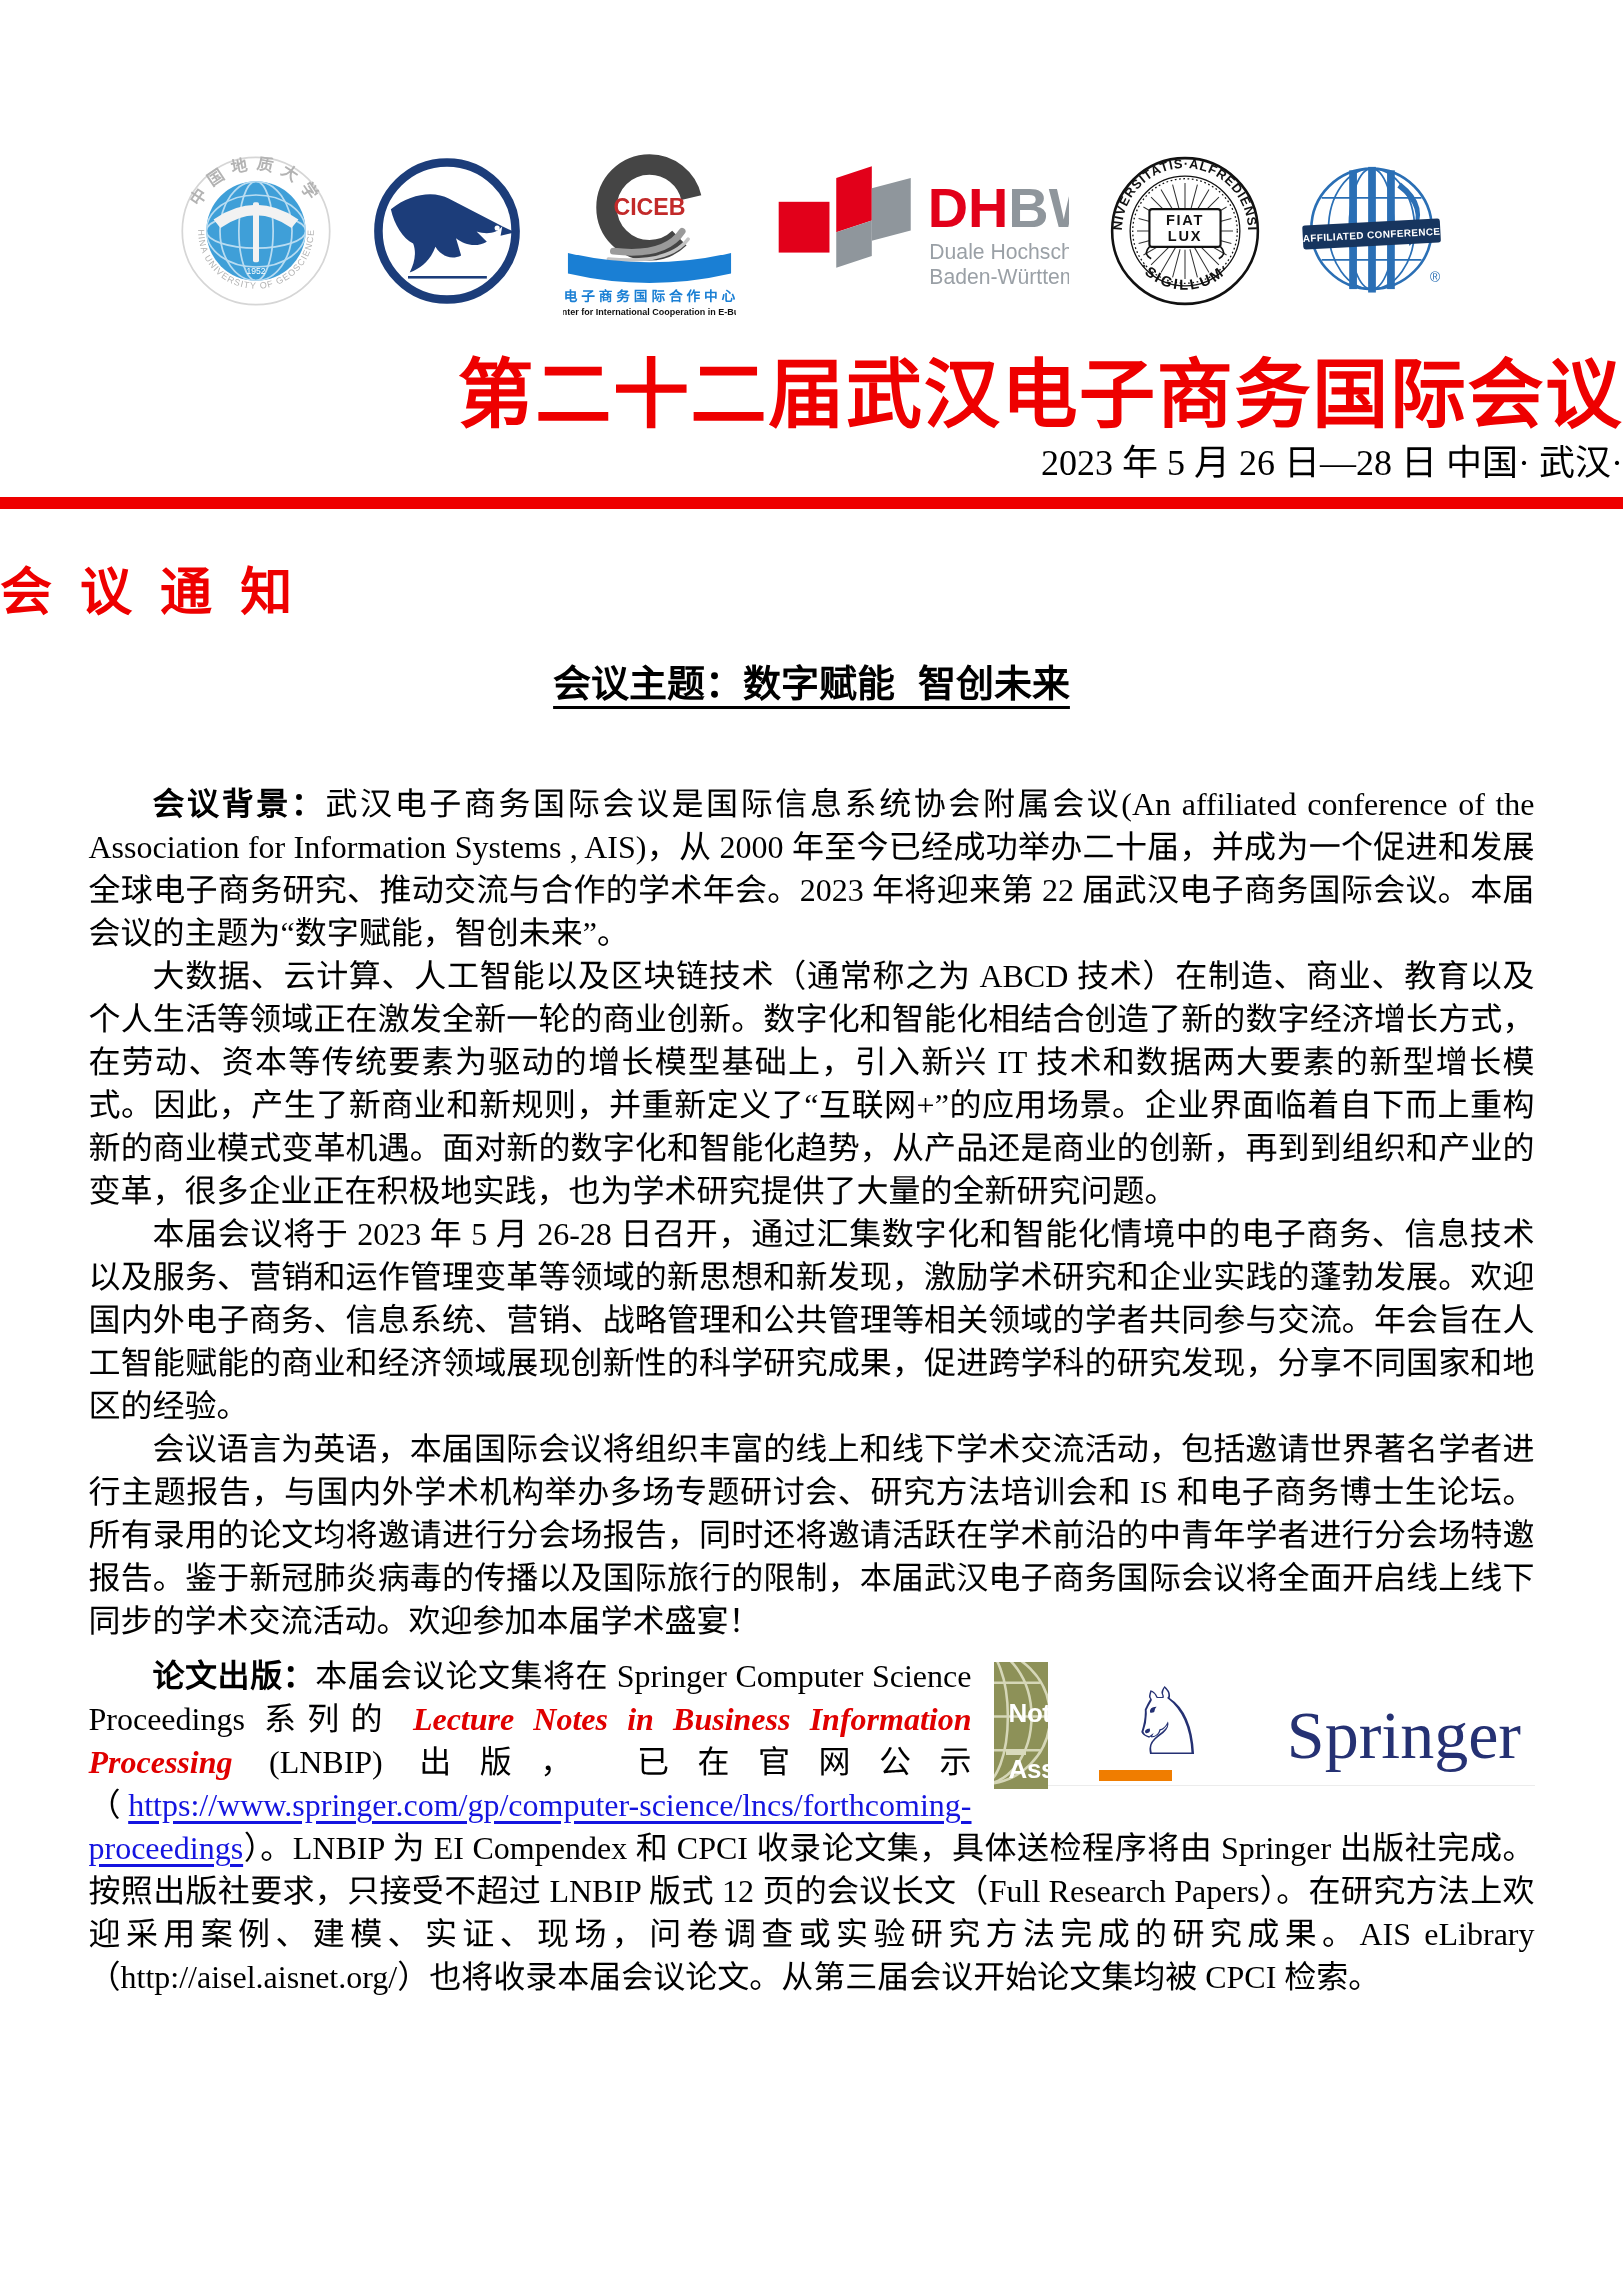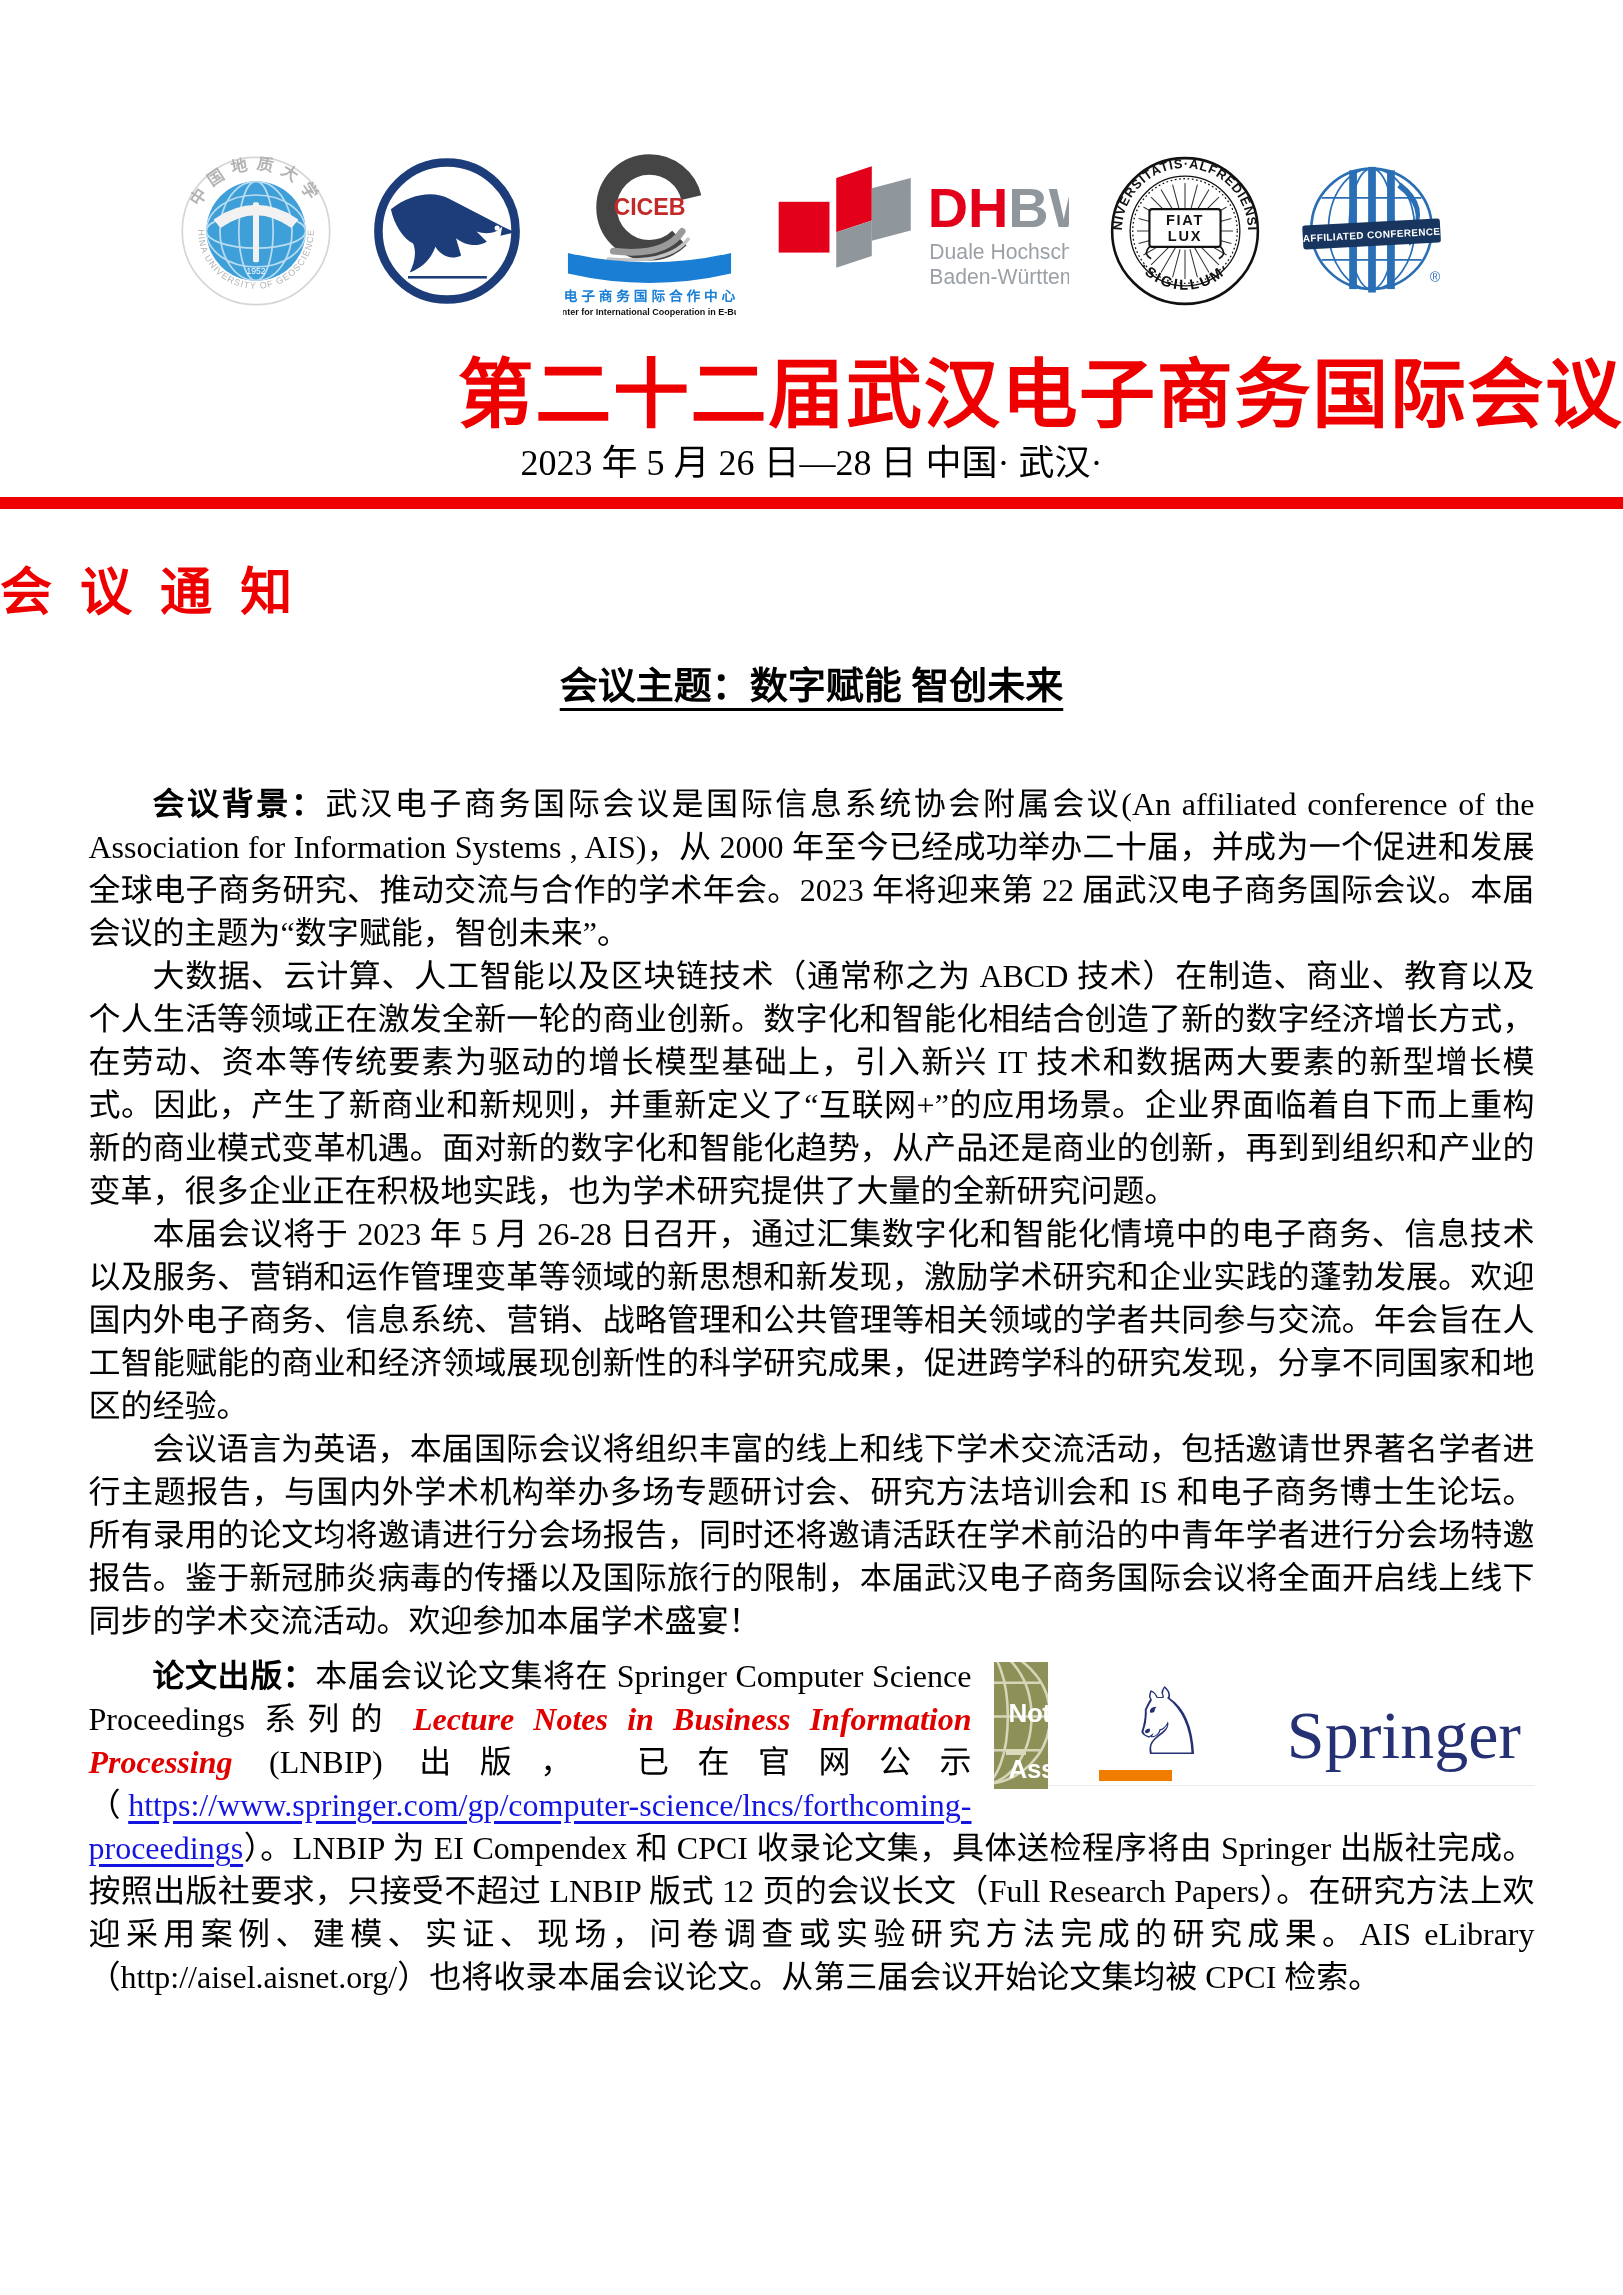--- a/index.html
+++ b/index.html
@@ -9,27 +9,27 @@
     --cug-blue:#3f9fd8; --eagle-navy:#1c3d7a; --ais-blue:#2a6fb5; --ais-navy:#17355e;
   }
   html,body{margin:0;padding:0;background:#fff;}
   .page{position:relative;width:1623px;height:2295px;background:#fff;overflow:hidden;
         font-family:"Liberation Serif","DejaVu Serif",serif;color:#000;}
   .logos{margin-top:142px;display:flex;justify-content:center;align-items:center;gap:41px;height:178px;}
   .logo{flex:0 0 auto;}
   .main-title{margin-top:29px;text-align:right;color:var(--accent-red);
       font-family:"Liberation Sans","DejaVu Sans",sans-serif;font-weight:bold;
       font-size:76px;line-height:1.2;letter-spacing:1.7px;}
-  .date-line{margin-top:1.7px;text-align:center;font-size:36px;line-height:42px;}
+  .date-line{margin-top:1.7px;text-align:right;font-size:36px;line-height:42px;}
   .red-rule{margin-top:13.5px;width:100%;height:12px;background:var(--accent-red);}
   .notice-heading{margin-top:52px;color:var(--accent-red);
       font-family:"Liberation Sans","DejaVu Sans",sans-serif;font-weight:bold;
       font-size:52px;line-height:63px;letter-spacing:6.8px;}
   .theme-line{margin-top:39px;text-align:center;
-      font-family:Liberation Serif, serif;font-weight:bold;
+      font-family:Liberation Mono, monospace;font-weight:bold;
       font-size:38px;line-height:47px;}
   .theme-line .u{text-decoration:underline;text-decoration-thickness:2.5px;text-underline-offset:8.5px;}
   .content{width:1446px;margin:73px auto 0;font-size:32px;line-height:43px;text-align:justify;}
   .para{margin:0;text-indent:2em;}
   .para.pub{margin-top:12px;}
   .plabel{font-weight:bold;font-family:"Liberation Sans","DejaVu Sans",sans-serif;}
   .series{color:var(--series-red);font-weight:bold;font-style:italic;}
   .link{color:var(--link-blue);text-decoration:underline;text-underline-offset:5px;cursor:pointer;}
   .pub-figure{float:right;width:541px;margin:6.8px 0 5px 22px;display:flex;flex-direction:row;align-items:center;}
   .lnbip-banner{position:relative;width:348px;height:127px;background:var(--lnbip-olive);overflow:hidden;}

